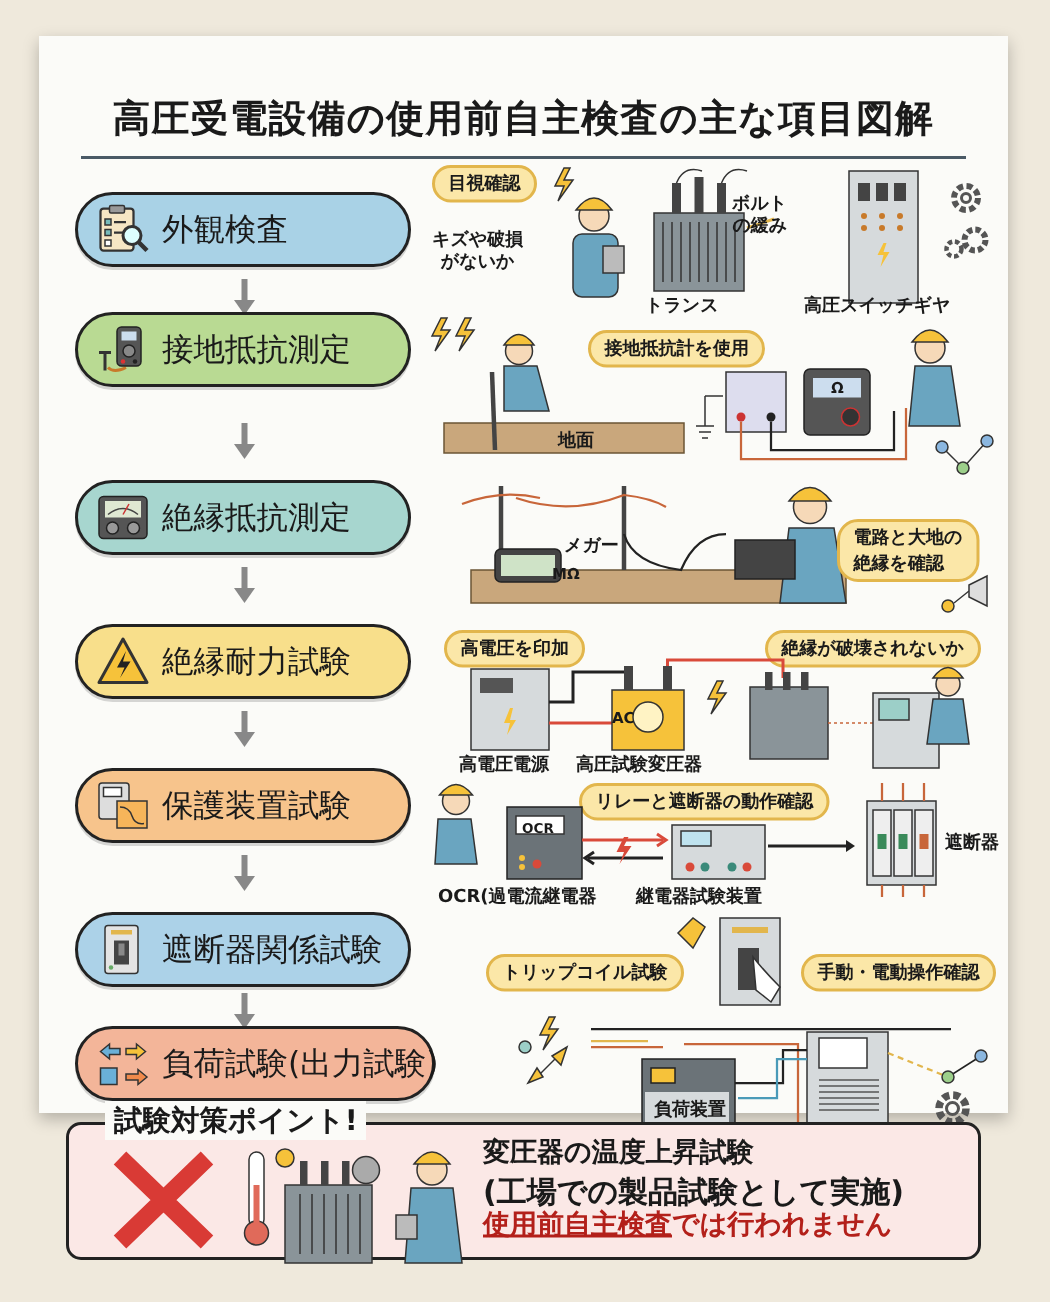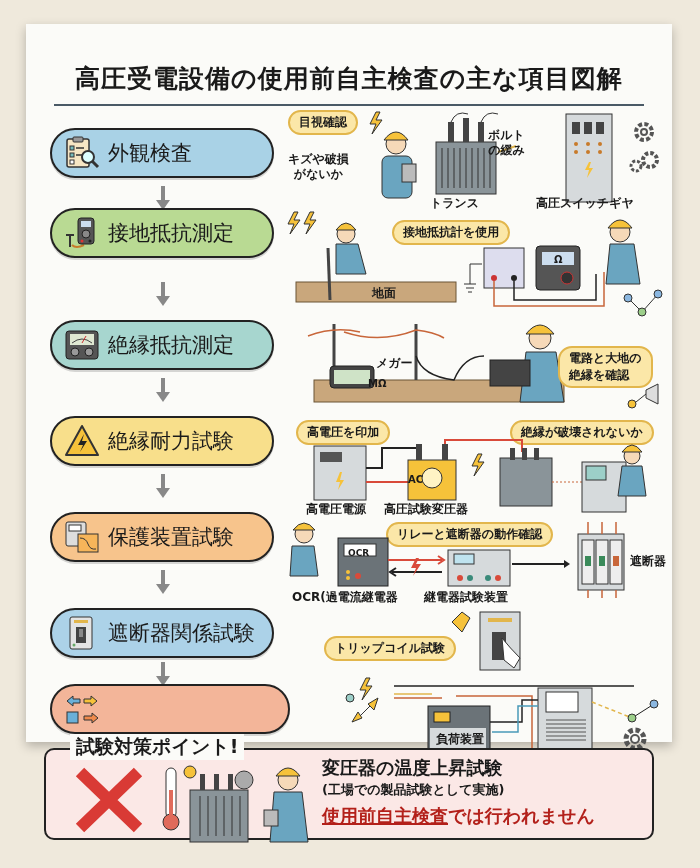--- a/index.html
+++ b/index.html
@@ -12,21 +12,21 @@
 .step .lbl{font-size:21px;font-weight:normal;white-space:nowrap}
 .arrow{position:absolute;left:130px;width:14px;height:28px}
 .arrow:before{content:"";position:absolute;left:5px;top:0;width:4px;height:16px;background:#888}
 .arrow:after{content:"";position:absolute;left:0;top:14px;border-left:7px solid transparent;border-right:7px solid transparent;border-top:10px solid #888}
 .bubble{position:absolute;background:#fbe7a8;border:2px solid #e2b64c;border-radius:14px;padding:2px 9px;font-size:12px;font-weight:bold;white-space:nowrap}
 .txt{position:absolute;font-size:12px;font-weight:bold;white-space:nowrap;text-align:center;line-height:1.25}
 .svgwrap{position:absolute}
 .note{position:absolute;left:18px;top:724px;width:610px;height:92px;border:2px solid #222;border-radius:10px;background:#fbe8e6}
 .note-title{position:absolute;left:44px;top:710px;background:#fbfbf8;padding:0 6px;font-size:19px;font-weight:bold}
 .note-main{position:absolute;left:296px;top:732px;font-size:18px;font-weight:bold}
-.note-sub{position:absolute;left:296px;top:757px;font-size:13px;font-weight:bold}
+.note-sub{position:absolute;left:296px;top:757px;font-size:20px;font-weight:bold}
 .note-warn{position:absolute;left:296px;top:780px;font-size:18px;font-weight:bold;color:#b3201a}
 .note-warn u{text-decoration:underline;text-decoration-thickness:2px}
 </style>
 </head>
 <body>
 
 <div class="card">
   <div class="title">高圧受電設備の使用前自主検査の主な項目図解</div>
   <div class="title-rule"></div>
 
@@ -105,20 +105,21 @@
   </div>
   <div class="arrow" style="top:638px;height:22px"></div>
 
   <div class="step" style="top:660px;width:240px;background:#f3b599">
     <svg class="ico" viewBox="0 0 36 36">
       <path d="M3 10 L9 5 V8 H16 V12 H9 V15 Z" fill="#6ab0d8" stroke="#333"></path>
       <path d="M33 10 L27 5 V8 H20 V12 H27 V15 Z" fill="#f6c23a" stroke="#333"></path>
       <rect x="3" y="21" width="11" height="11" fill="#6ab0d8" stroke="#333"></rect>
       <path d="M34 27 L28 22 V25 H20 V29 H28 V32 Z" fill="#f08a4b" stroke="#333"></path>
     </svg>
+    <span class="lbl">負荷試験(出力試験)</span>
   </div>
 
   <div class="bubble" style="left:262px;top:86px">目視確認</div>
   <div class="txt" style="left:262px;top:128px;font-size:12px;white-space:pre">キズや破損
 がないか</div>
   <svg class="svgwrap" style="left:330px;top:80px" width="270" height="100" viewBox="0 0 270 100">
     <path d="M20 8 l-6 12 h6 l-4 10 l10 -14 h-6 l4 -8z" fill="#f6c23a" stroke="#333"></path>
     <circle cx="40" cy="40" r="10" fill="#f6d9b8" stroke="#333"></circle>
     <path d="M28 36 Q40 20 52 36 Z" fill="#f6c23a" stroke="#333"></path>
     <rect x="26" y="52" width="30" height="42" rx="6" fill="#6aa5c0" stroke="#333"></rect>
@@ -287,20 +288,21 @@
   <div class="txt" style="left:604px;top:530px">遮断器</div>
 
   <div class="bubble" style="left:298px;top:612px">トリップコイル試験</div>
   <svg class="svgwrap" style="left:422px;top:584px" width="84" height="66" viewBox="0 0 84 66">
     <path d="M4 14 L14 4 L22 10 L14 24Z" fill="#f6c23a" stroke="#333"></path>
     <rect x="32" y="4" width="40" height="58" fill="#d6dadc" stroke="#333"></rect>
     <rect x="40" y="10" width="24" height="4" fill="#e2b64c"></rect>
     <rect x="44" y="24" width="14" height="28" fill="#444"></rect>
     <path d="M54 30 Q62 40 72 50 L66 60 L56 52Z" fill="#fff" stroke="#333"></path>
   </svg>
+  <div class="bubble" style="left:508px;top:612px">手動・電動操作確認</div>
 
   <svg class="svgwrap" style="left:316px;top:652px" width="320" height="76" viewBox="0 0 320 76">
     <circle cx="8" cy="22" r="4" fill="#9ccfc8" stroke="#333"></circle>
     <path d="M24 2 l-6 12 h6 l-4 10 l10 -14 h-6 l4 -8z" fill="#f6c23a" stroke="#333"></path>
     <path d="M14 44 L32 26" stroke="#333"></path>
       <path d="M10 46 L20 42 L16 36Z M36 22 L26 28 L32 34Z" fill="#f6c23a" stroke="#333"></path>
     <line x1="52" y1="10" x2="292" y2="10" stroke="#222" stroke-width="1.5"></line>
     <path d="M52 22 H100 M114 20 H190 V72" stroke="#c8663a" fill="none" stroke-width="1.5"></path>
     <path d="M52 18 H90" stroke="#e2b64c" fill="none" stroke-width="1.5"></path>
     <rect x="86" y="30" width="62" height="46" fill="#6b7378" stroke="#222"></rect>

